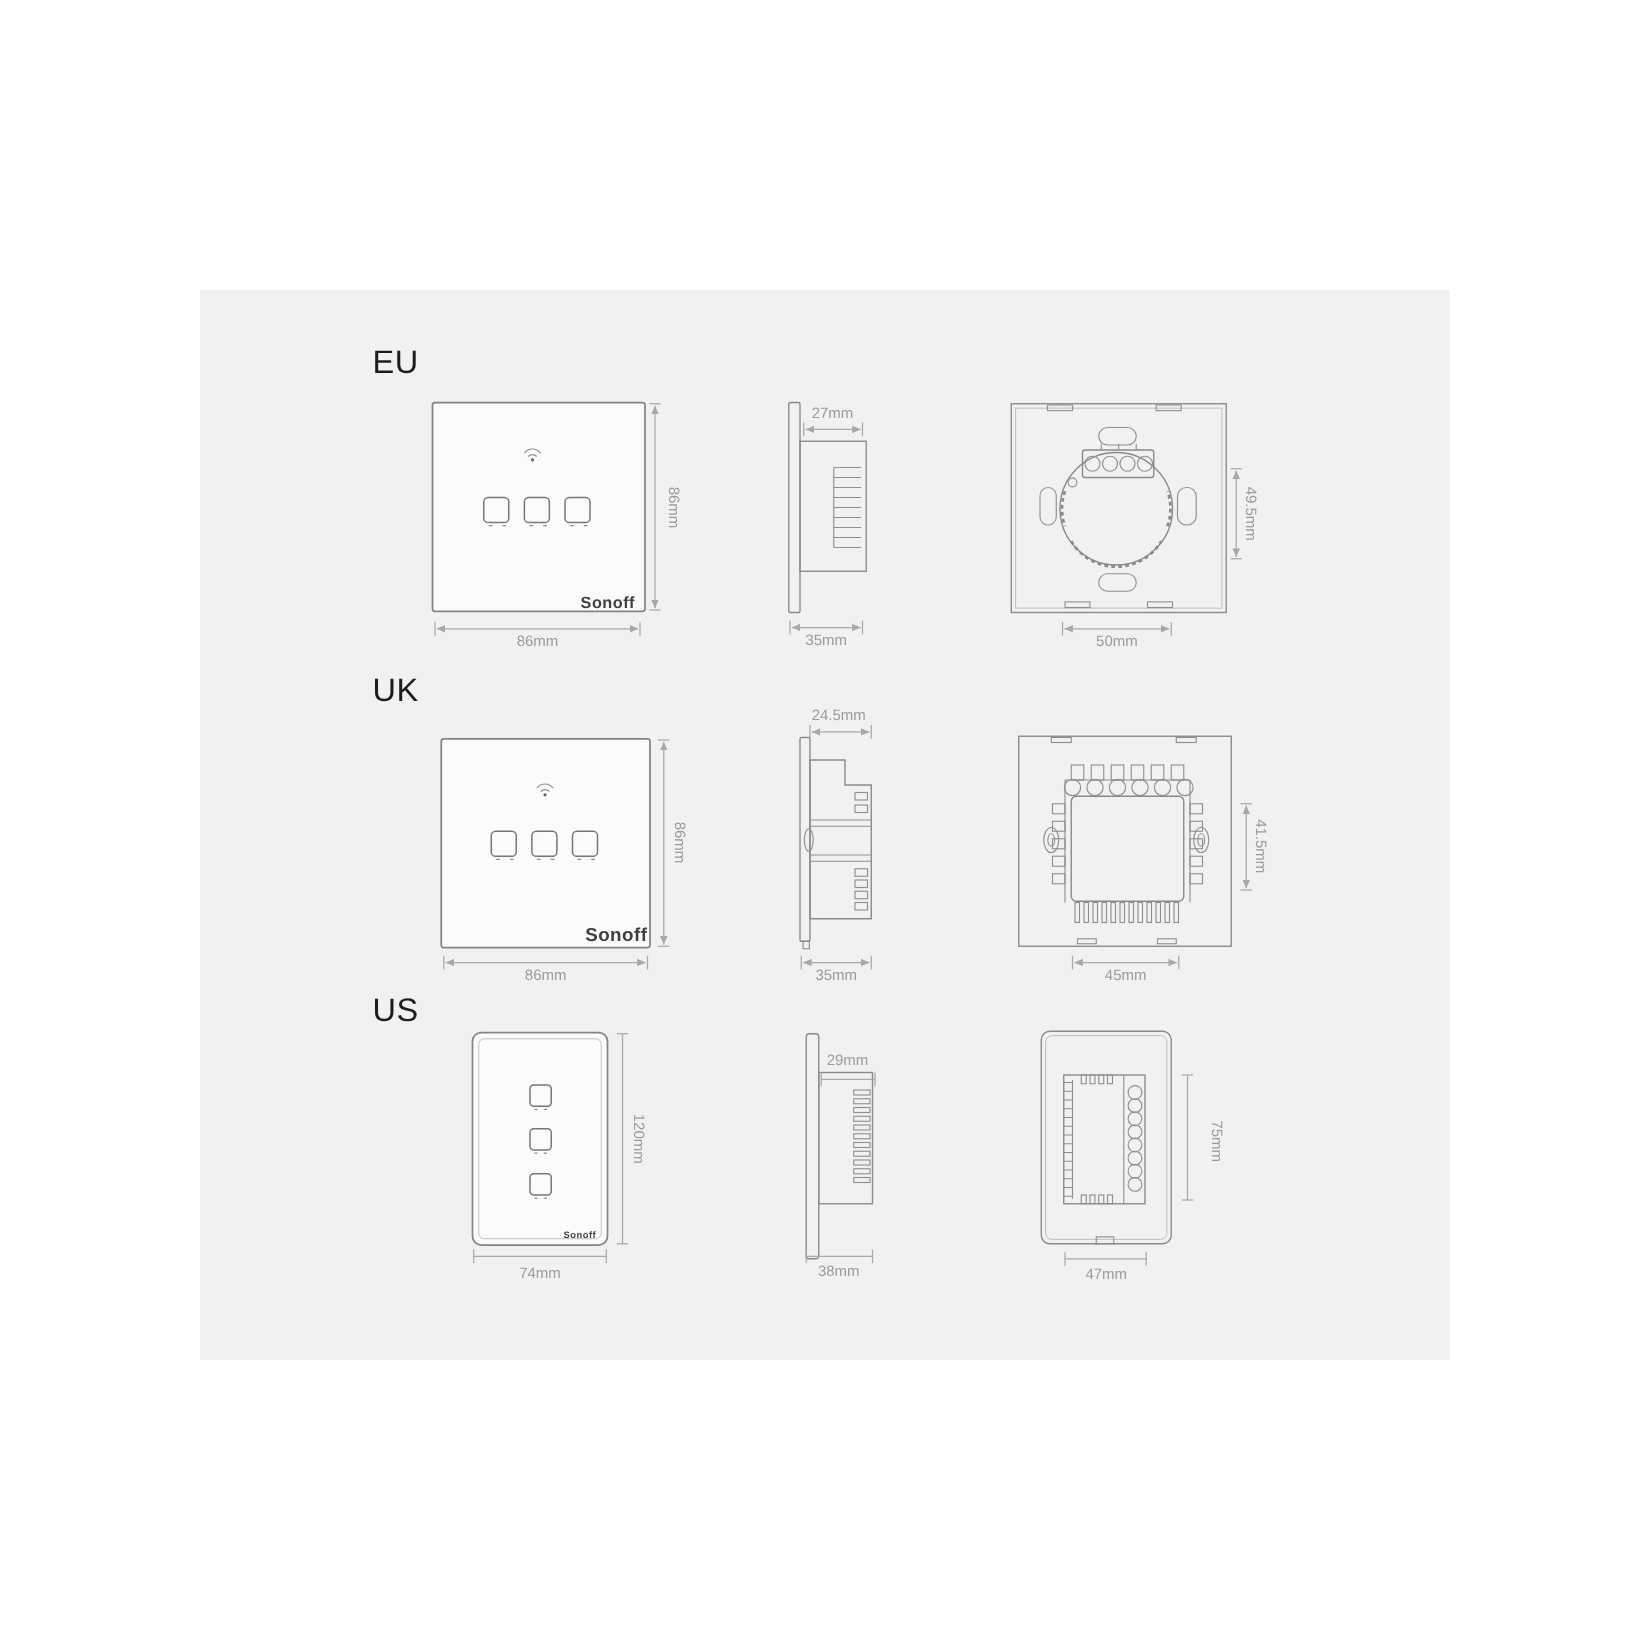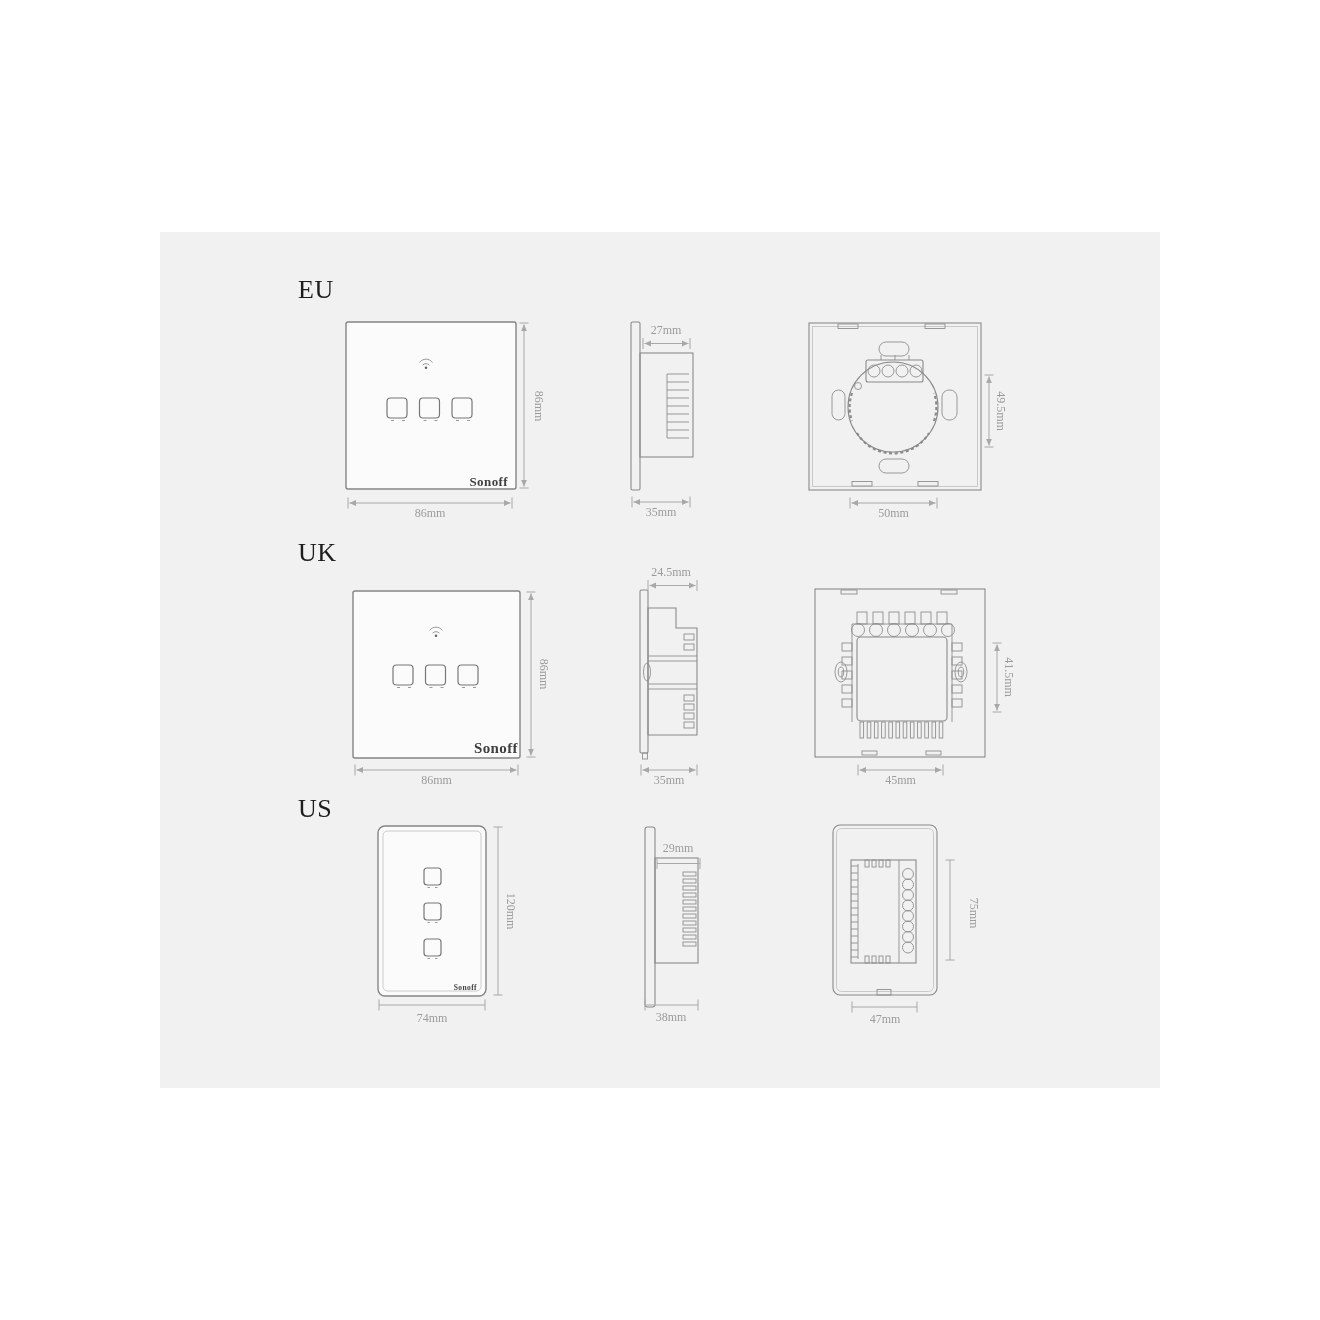--- a/index.html
+++ b/index.html
@@ -1,17 +1,17 @@
 <!DOCTYPE html>
 <html><head>
 <meta charset="utf-8">
 <style>
   html,body{margin:0;padding:0;background:#ffffff;}
   .page{position:relative;width:1320px;height:1320px;background:#ffffff;overflow:hidden;
-        font-family:Liberation Serif, serif;}
+        font-family:Liberation Sans, sans-serif;}
   svg{position:absolute;left:0;top:0;}
   
   .panel{fill:#fbfbfb;stroke:#858585;stroke-width:1.4;}
   .ln{fill:none;stroke:#8a8a8a;stroke-width:1.1;}
   .thin{fill:none;stroke:#8f8f8f;stroke-width:0.9;}
   .thin2{fill:none;stroke:#bfbfbf;stroke-width:0.8;}
   .btn{fill:#fbfbfb;stroke:#777777;stroke-width:1.2;}
   .teeth{fill:none;stroke:#8a8a8a;stroke-width:2.2;stroke-dasharray:3 2.6;}
   .dotfill{fill:#666666;stroke:none;}
   

